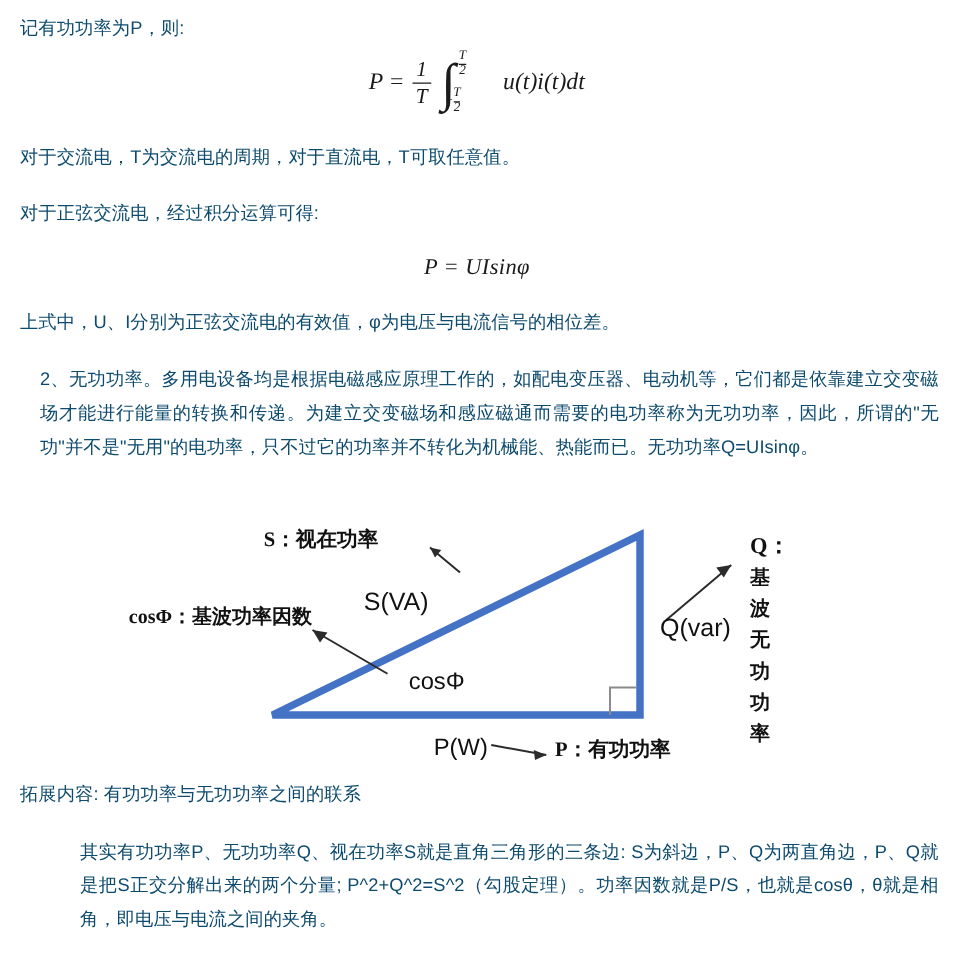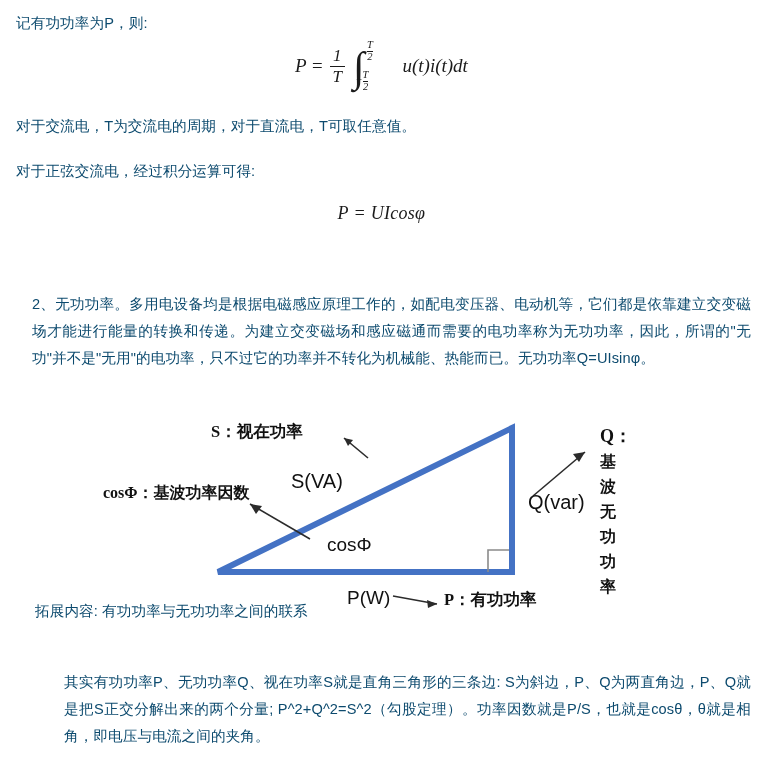--- a/index.html
+++ b/index.html
@@ -157,22 +157,23 @@
         </span>
       </span>
       <span class="integrand">u(t)i(t)dt</span>
     </span>
   </div>
 
   <div class="para" style="top:158px;">对于正弦交流电，经过积分运算可得:</div>
 
   <div class="para" style="top:113px;">对于交流电，T为交流电的周期，对于直流电，T可取任意值。</div>
 
-  <div class="formula" id="formula-uicos">P = UIcosφ</div>
-
+  <div class="formula" id="formula-uicos">P = UIsinφ</div>
+
+  <div class="para" style="top:245px;">上式中，U、I分别为正弦交流电的有效值，φ为电压与电流信号的相位差。</div>
 
   <div class="para" style="top:291px;margin-left:16px;">2、无功功率。多用电设备均是根据电磁感应原理工作的，如配电变压器、电动机等，它们都是依靠建立交变磁场才能进行能量的转换和传递。为建立交变磁场和感应磁通而需要的电功率称为无功功率，因此，所谓的"无功"并不是"无用"的电功率，只不过它的功率并不转化为机械能、热能而已。无功功率Q=UIsinφ。</div>
 
   <div id="power-triangle-figure">
     <svg width="763" height="205" viewBox="0 0 763 205" xmlns="http://www.w3.org/2000/svg">
 
       <g>
         <polygon points="218,160 512,16 512,160" fill="none" stroke="#4472C4" stroke-width="6" stroke-linejoin="miter"></polygon>
       </g>
 
@@ -214,17 +215,17 @@
           <text x="600" y="55" font-family="'Liberation Serif','DejaVu Serif',serif" font-size="16" font-weight="bold" fill="#111">基</text>
           <text x="600" y="80" font-family="'Liberation Serif','DejaVu Serif',serif" font-size="16" font-weight="bold" fill="#111">波</text>
           <text x="600" y="105" font-family="'Liberation Serif','DejaVu Serif',serif" font-size="16" font-weight="bold" fill="#111">无</text>
           <text x="600" y="130" font-family="'Liberation Serif','DejaVu Serif',serif" font-size="16" font-weight="bold" fill="#111">功</text>
           <text x="600" y="155" font-family="'Liberation Serif','DejaVu Serif',serif" font-size="16" font-weight="bold" fill="#111">功</text>
           <text x="600" y="180" font-family="'Liberation Serif','DejaVu Serif',serif" font-size="16" font-weight="bold" fill="#111">率</text>
         </g>
     </svg>
   </div>
 
-  <div class="para" style="top:598px;margin-left:19px;">拓展内容: 有功功率与无功功率之间的联系</div>
+  <div class="para" style="top:623px;">拓展内容: 有功功率与无功功率之间的联系</div>
 
   <div class="para" style="top:669px;margin-left:48px;">其实有功功率P、无功功率Q、视在功率S就是直角三角形的三条边: S为斜边，P、Q为两直角边，P、Q就是把S正交分解出来的两个分量; P^2+Q^2=S^2（勾股定理）。功率因数就是P/S，也就是cosθ，θ就是相角，即电压与电流之间的夹角。</div>
 
 </div>
 
 </body></html>

